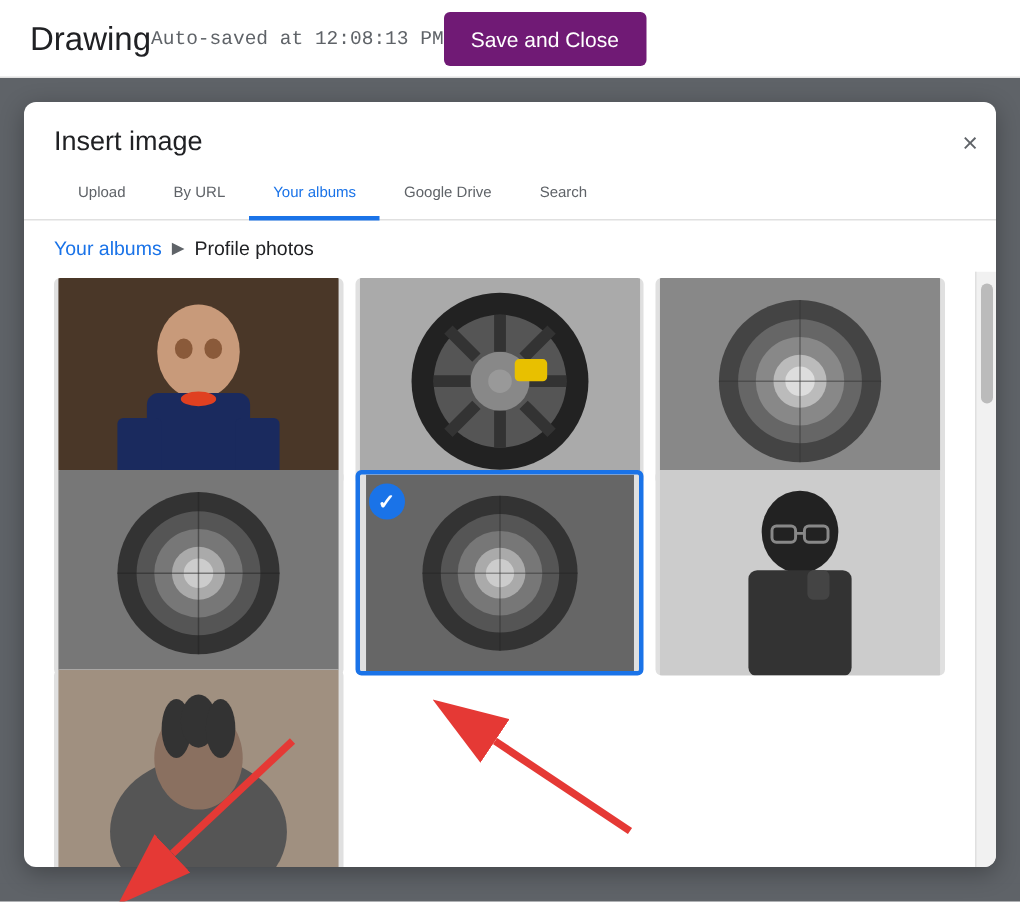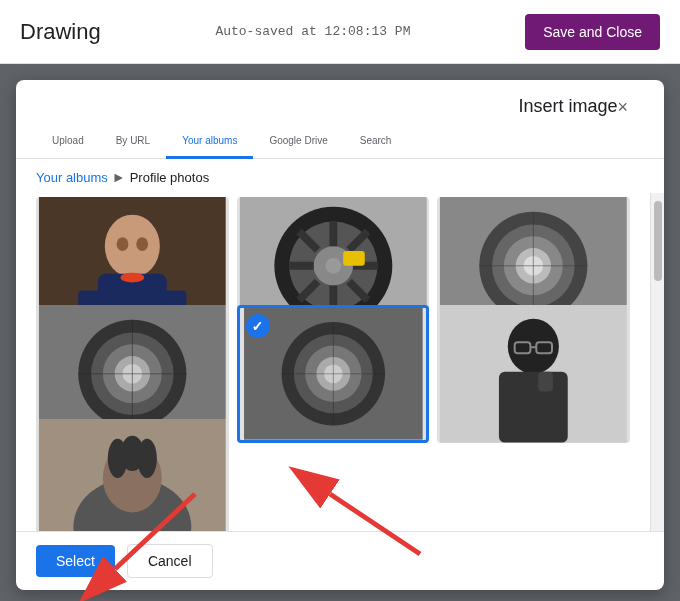--- a/index.html
+++ b/index.html
@@ -7,24 +7,23 @@
       font-family: 'Google Sans', Arial, sans-serif;
       background: #5f6368;
       width: 680px;
       height: 601px;
       overflow: hidden;
     }
 
     
     .top-bar {
       background: #fff;
-      height: 64px;
-      display: flex;
-      align-items: center;
-      justify-content: space-between;
+      height: 52px;
+      display: flex;
+      align-items: center;
       padding: 0 20px;
       border-bottom: 1px solid #e0e0e0;
     }
     .top-bar-title {
       font-size: 22px;
       font-weight: 400;
       color: #202124;
     }
     .top-bar-autosave {
       font-size: 13px;
@@ -61,22 +60,22 @@
       box-shadow: 0 4px 16px rgba(0,0,0,0.3);
       display: flex;
       flex-direction: column;
       overflow: hidden;
     }
 
     
     .dialog-header {
       display: flex;
       align-items: center;
-      justify-content: flex-end;
-      padding: 16px 36px 8px 20px;
+      justify-content: space-between;
+      padding: 16px 12px 8px 20px;
     }
     .dialog-title {
       font-size: 18px;
       font-weight: 400;
       color: #202124;
     }
     .dialog-close {
       background: none;
       border: none;
       cursor: pointer;
@@ -367,24 +366,20 @@
           </svg>
         </div>
 
       </div>
 
       <div class="scrollbar-track">
         <div class="scrollbar-thumb"></div>
       </div>
     </div>
 
-    <div class="dialog-footer">
-      <button class="select-btn">Select</button>
-      <button class="cancel-btn">Cancel</button>
-    </div>
 
   </div>
 </div>
 
 <svg class="arrows-overlay" viewBox="0 0 680 537" xmlns="http://www.w3.org/2000/svg">
 
   <defs>
     <marker id="arrowhead1" markerWidth="10" markerHeight="7" refX="0" refY="3.5" orient="auto">
       <polygon points="0 0, 10 3.5, 0 7" fill="#e53935"></polygon>
     </marker>

